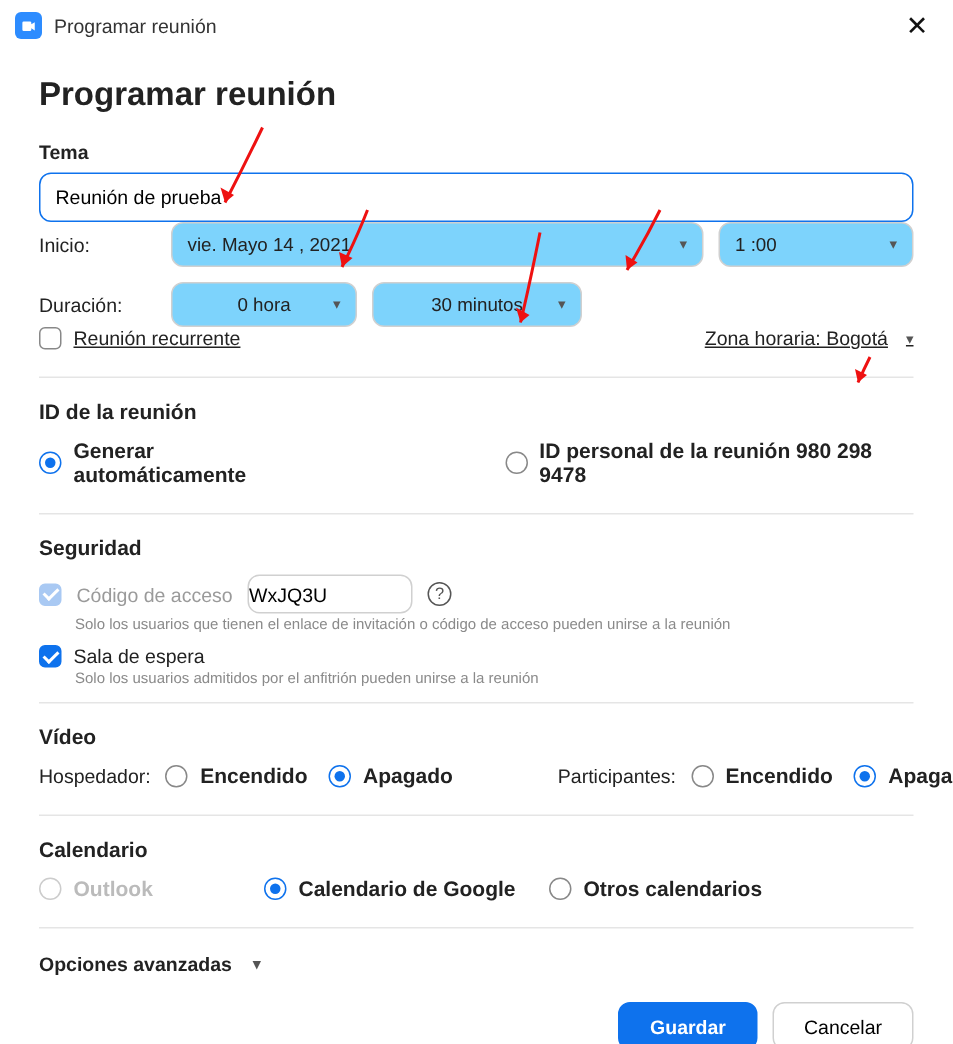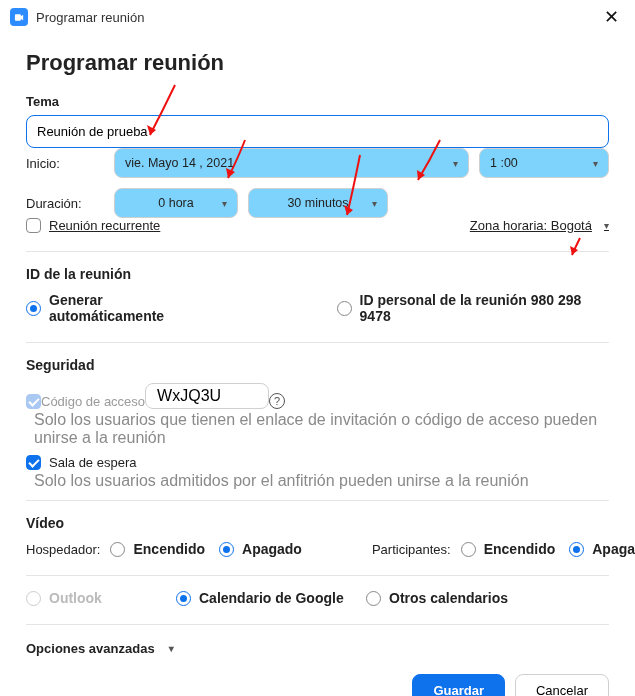--- a/index.html
+++ b/index.html
@@ -26,25 +26,25 @@
   .box.disabled-checked::after { content:""; width:4px; height:8px; border:solid #fff; border-width:0 2px 2px 0; transform: rotate(45deg); margin-top:-2px;}
   .tz { font-size:13px; color:#222; display:flex; align-items:center; gap:4px; cursor:pointer;}
   .hr { border:none; border-top:1px solid #e5e5e5; margin:18px 0 14px 0; }
   .section-h { font-weight:700; font-size:14px; margin-bottom:10px; }
   .radio-row { display:flex; align-items:center; gap:60px; }
   .radio { display:flex; align-items:center; gap:8px; font-size:14px; cursor:pointer;font-weight:bold; }
   .rcircle { width:15px; height:15px; border:1.5px solid #888; border-radius:50%; display:flex; align-items:center; justify-content:center; flex-shrink:0;}
   .rcircle.selected { border-color:#0e72ed; }
   .rcircle.selected::after { content:""; width:7px; height:7px; background:#0e72ed; border-radius:50%; }
   .rcircle.disabled { border-color:#ccc; }
-  .passrow { display:flex; align-items:flex-end; margin-bottom:0;}
+  .passrow { display:flex; align-items:center; gap:10px; margin-bottom:0;}
   .passlabel { color:#9a9a9a; font-size:13px; }
-  .passfield { border:1px solid #d0d0d0; border-radius:8px; height:26px; width:124px; padding:0 11px; font-size:16px; }
+  .passfield { border:1px solid #d0d0d0; border-radius:8px; height:26px; width:110px; padding:0 0; font-size:13px; }
   .helpicon { width:16px; height:16px; border:1.3px solid #555; border-radius:50%; display:flex; align-items:center; justify-content:center; font-size:11px; color:#555; cursor:pointer;}
-  .desc { font-size:16px; color:#8a8a8a; margin:2px 0 8px 8px; }
+  .desc { font-size:10px; color:#8a8a8a; margin:2px 0 8px 24px; }
   .vid-row { display:flex; align-items:center; gap:10px; margin-top:6px; }
   .vid-group { display:flex; align-items:center; gap:14px; }
   .vidlbl { font-size:13px; }
   .cal-row { display:flex; align-items:center; margin-top:10px; flex-wrap:wrap;}
   .adv { display:flex; align-items:center; gap:6px; font-weight:700; font-size:13px; margin-top:16px; cursor:pointer;}
   .btn-row { display:flex; justify-content:flex-end; gap:10px; margin-top:18px; padding-right:0;}
   .btn { height:32px; border-radius:8px; padding:0 20px; font-size:13px; cursor:pointer; border:1px solid #d0d0d0; background:#fff;}
   .btn.primary { background:#0e72ed; color:#fff; border-color:#0e72ed; font-weight:600;}
   
   .arrows { position:absolute; top:0; left:0; width:635px; height:696px; pointer-events:none; }
@@ -156,20 +156,21 @@
       </div>
       <div class="radio">
         <div class="rcircle selected"></div>
         <span>Apagado</span>
       </div>
     </div>
   </div>
 
   <hr class="hr">
 
+  <div class="section-h">Calendario</div>
   <div class="cal-row">
     <div class="radio" style="width:150px">
       <div class="rcircle disabled"></div>
       <span style="color:#bbb">Outlook</span>
     </div>
     <div class="radio" style="width:190px">
       <div class="rcircle selected"></div>
       <span>Calendario de Google</span>
     </div>
     <div class="radio">

